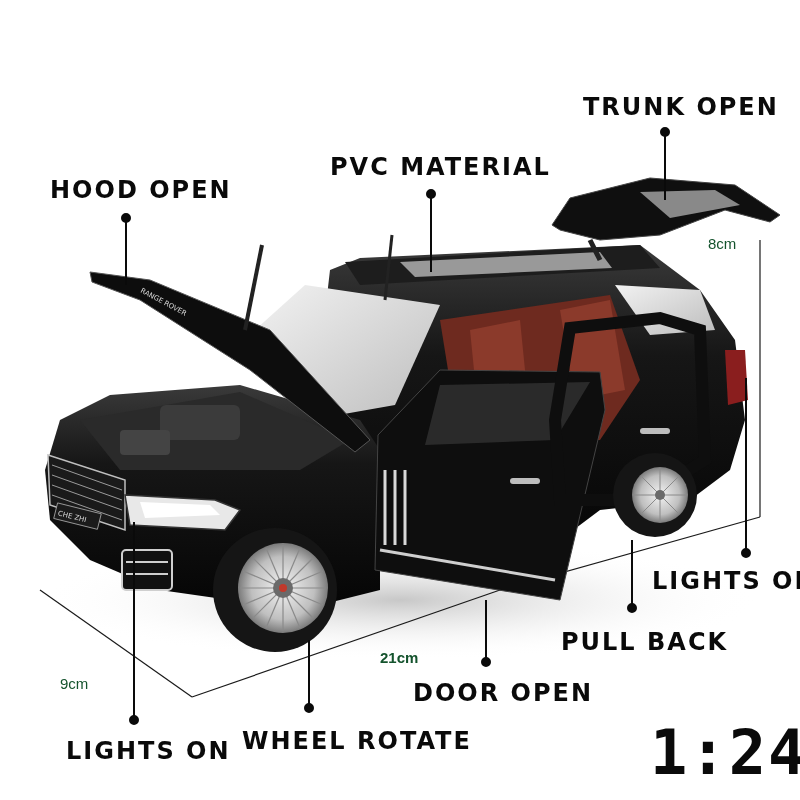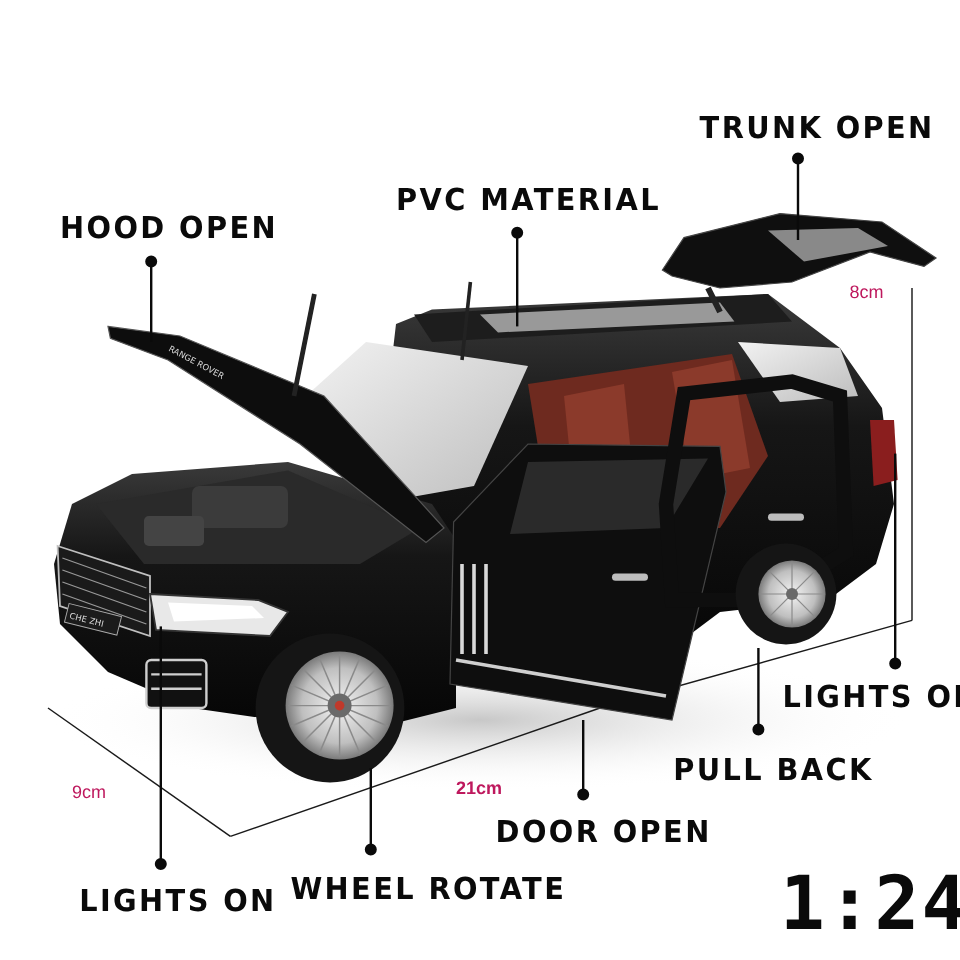--- a/index.html
+++ b/index.html
@@ -10,21 +10,21 @@
   }
   .scene { position: absolute; left: 0; top: 0; width: 800px; height: 800px; }
   .label {
     position: absolute; font-family: "DejaVu Sans", sans-serif;
     font-weight: bold; color: #0a0a0a; font-size: 24px;
     letter-spacing: 2px; line-height: 1; white-space: nowrap;
     transform: scaleY(1.05);
   }
   .dim {
     position: absolute; font-family: "Liberation Sans", sans-serif;
-    color: #be185d; font-size: 15px; line-height: 1; white-space: nowrap;
+    color: #14532d; font-size: 15px; line-height: 1; white-space: nowrap;
   }
   .scale {
     position: absolute; font-family: "DejaVu Sans Mono", monospace;
     font-weight: bold; color: #0a0a0a; font-size: 62px; line-height: 1;
     letter-spacing: 2px;
   }
 </style>
 </head>
 <body>
 
@@ -186,16 +186,16 @@
   <div class="label" style="left:330px; top:155px;">PVC MATERIAL</div>
   <div class="label" style="left:583px; top:95px;">TRUNK OPEN</div>
   <div class="label" style="left:652px; top:569px;">LIGHTS ON</div>
   <div class="label" style="left:561px; top:630px;">PULL BACK</div>
   <div class="label" style="left:413px; top:681px;">DOOR OPEN</div>
   <div class="label" style="left:242px; top:729px;">WHEEL ROTATE</div>
   <div class="label" style="left:66px; top:739px;">LIGHTS ON</div>
 
   <div class="dim" style="left:708px; top:236px;">8cm</div>
   <div class="dim" style="left:380px; top:650px;font-weight:bold;">21cm</div>
-  <div class="dim" style="left:60px; top:653px;">9cm</div>
+  <div class="dim" style="left:60px; top:676px;">9cm</div>
 
   <div class="scale" style="left:650px; top:722px;">1:24</div>
 </div>
 
 </body></html>

